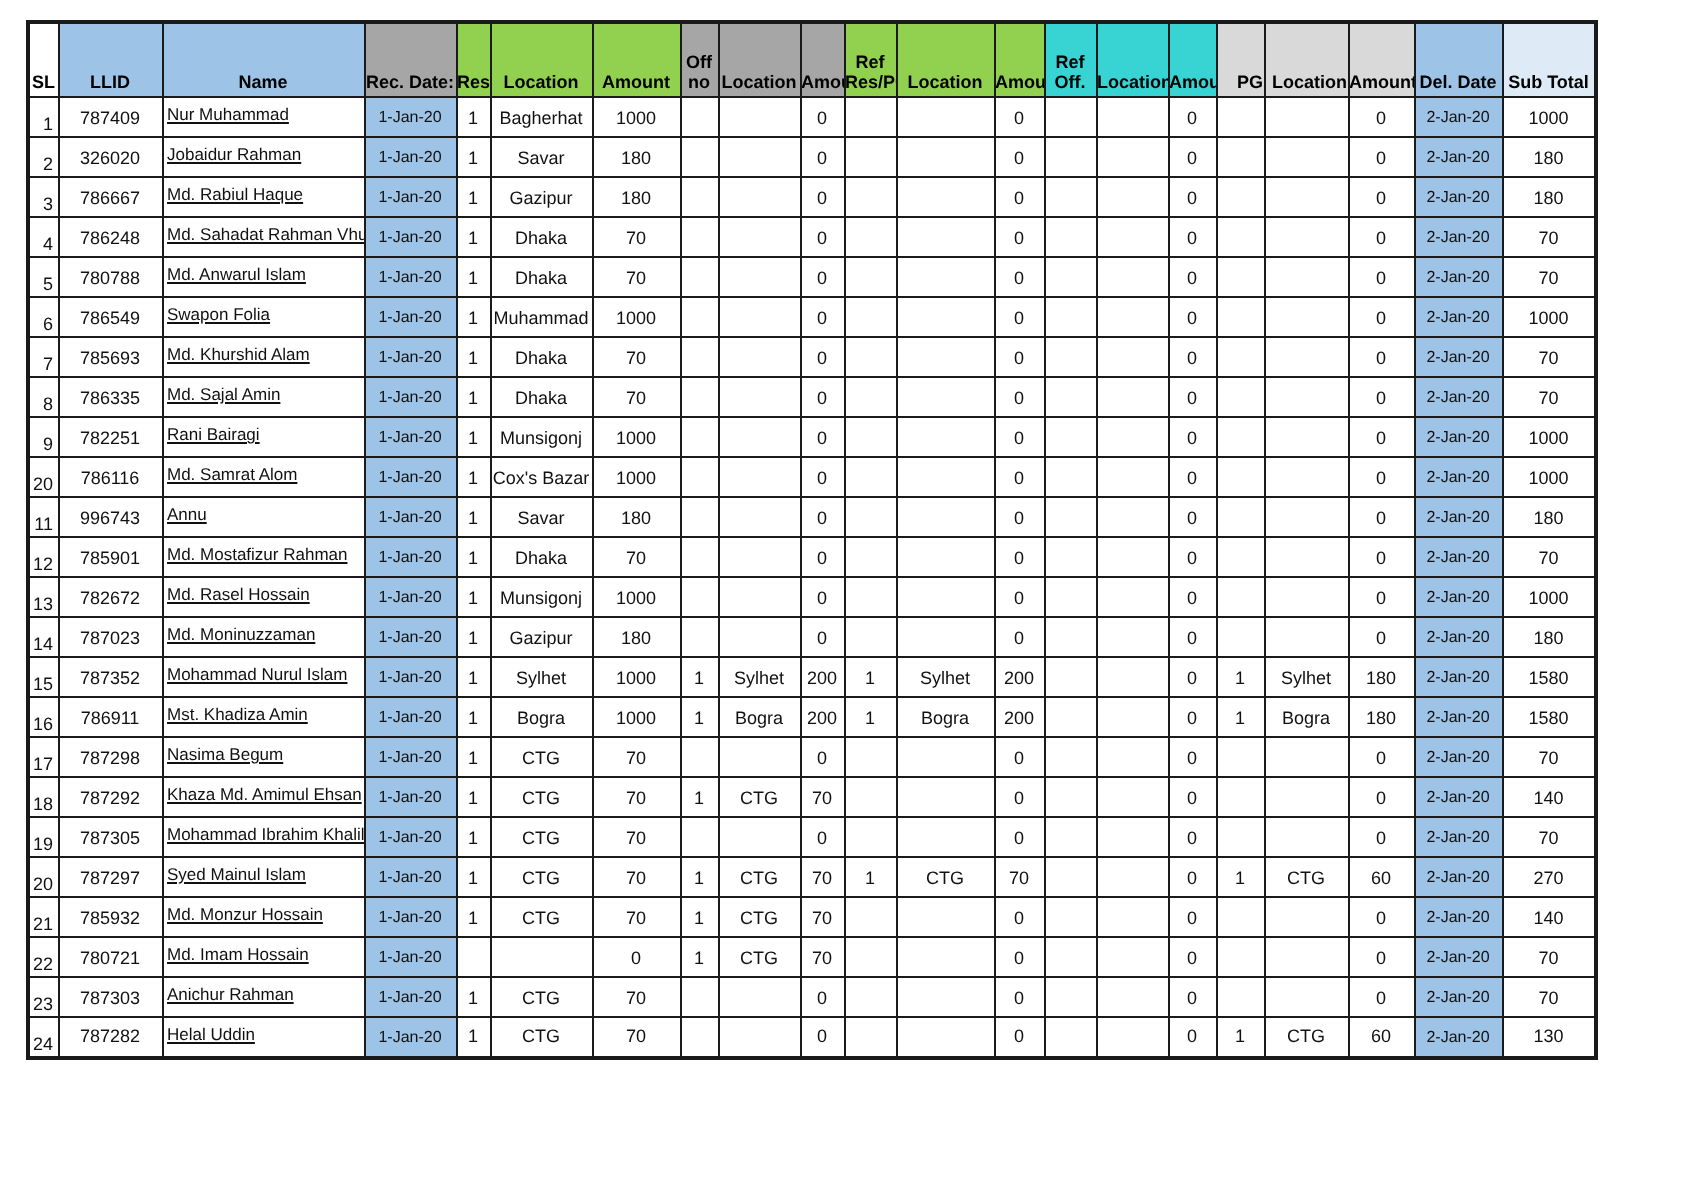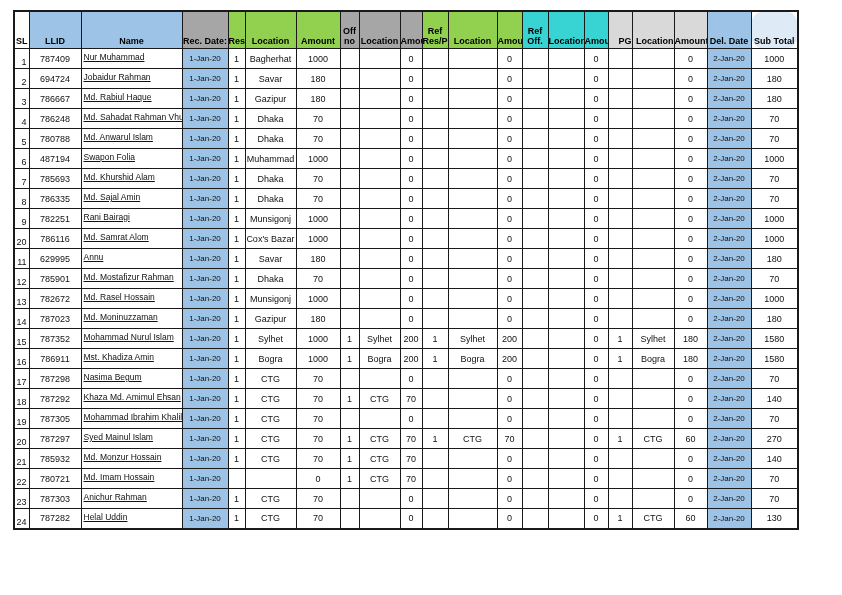--- a/index.html
+++ b/index.html
@@ -17,21 +17,21 @@
   tbody td.col-2{text-align:left;vertical-align:top;padding-left:2px;padding-top:4px;
     font-size:8.5px;line-height:9px;text-decoration:underline;}
   tbody td.col-3,tbody td.col-19{font-size:8px;margin-left:20px;}
   
   .bg-white{background:#ffffff;margin-top:40px;}
   .bg-blue{background:var(--c-blue);}
   .bg-green{background:var(--c-green);}
   .bg-gray{background:var(--c-gray);}
   .bg-cyan{background:var(--c-cyan);}
   .bg-lgray{background:var(--c-lgray);text-align:right;}
-  .bg-pale{background:var(--c-pale);border-radius:14px;}
+  .bg-pale{background:var(--c-pale);}
   tbody td.bg-blue{background:var(--c-datecell);}
 </style>
 </head>
 <body>
 
 <div class="sheet">
   <table>
     <colgroup>
       <col style="width:15px">
         <col style="width:52px">
@@ -102,21 +102,21 @@
           <td class="col-14"></td>
           <td class="col-15">0</td>
           <td class="col-16"></td>
           <td class="col-17"></td>
           <td class="col-18">0</td>
           <td class="col-19 bg-blue">2-Jan-20</td>
           <td class="col-20">1000</td>
         </tr>
         <tr>
           <td class="col-0">2</td>
-          <td class="col-1">694724</td>
+          <td class="col-1">326020</td>
           <td class="col-2">Jobaidur Rahman</td>
           <td class="col-3 bg-blue">1-Jan-20</td>
           <td class="col-4">1</td>
           <td class="col-5">Savar</td>
           <td class="col-6">180</td>
           <td class="col-7"></td>
           <td class="col-8"></td>
           <td class="col-9">0</td>
           <td class="col-10"></td>
           <td class="col-11"></td>
@@ -194,21 +194,21 @@
           <td class="col-14"></td>
           <td class="col-15">0</td>
           <td class="col-16"></td>
           <td class="col-17"></td>
           <td class="col-18">0</td>
           <td class="col-19 bg-blue">2-Jan-20</td>
           <td class="col-20">70</td>
         </tr>
         <tr>
           <td class="col-0">6</td>
-          <td class="col-1">487194</td>
+          <td class="col-1">786549</td>
           <td class="col-2">Swapon Folia</td>
           <td class="col-3 bg-blue">1-Jan-20</td>
           <td class="col-4">1</td>
           <td class="col-5">Muhammad</td>
           <td class="col-6">1000</td>
           <td class="col-7"></td>
           <td class="col-8"></td>
           <td class="col-9">0</td>
           <td class="col-10"></td>
           <td class="col-11"></td>
@@ -309,21 +309,21 @@
           <td class="col-14"></td>
           <td class="col-15">0</td>
           <td class="col-16"></td>
           <td class="col-17"></td>
           <td class="col-18">0</td>
           <td class="col-19 bg-blue">2-Jan-20</td>
           <td class="col-20">1000</td>
         </tr>
         <tr>
           <td class="col-0">11</td>
-          <td class="col-1">629995</td>
+          <td class="col-1">996743</td>
           <td class="col-2">Annu</td>
           <td class="col-3 bg-blue">1-Jan-20</td>
           <td class="col-4">1</td>
           <td class="col-5">Savar</td>
           <td class="col-6">180</td>
           <td class="col-7"></td>
           <td class="col-8"></td>
           <td class="col-9">0</td>
           <td class="col-10"></td>
           <td class="col-11"></td>

